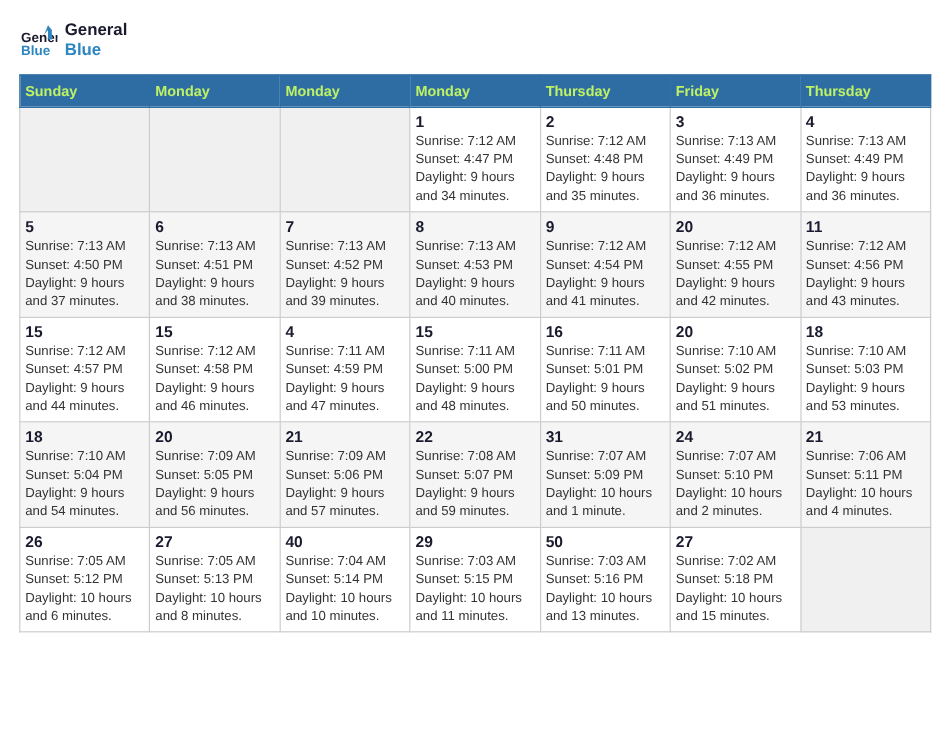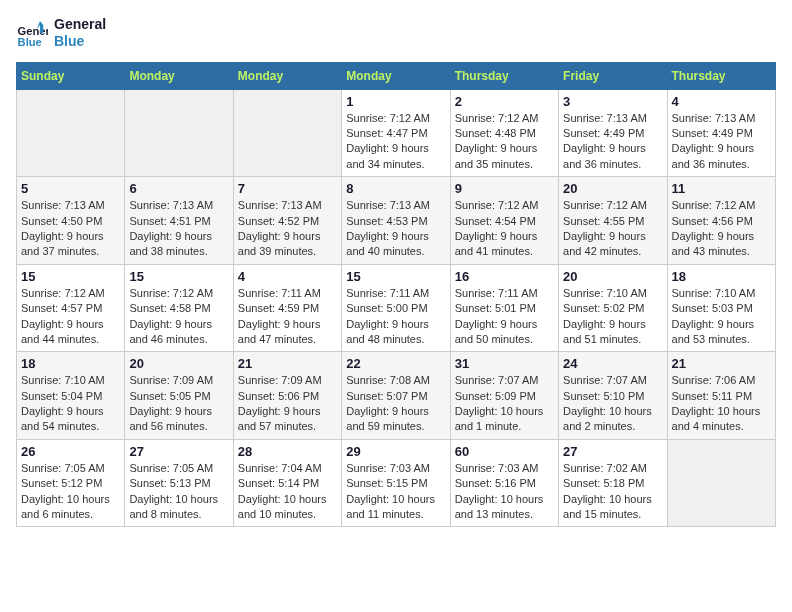--- a/index.html
+++ b/index.html
@@ -226,29 +226,29 @@
       <tr>
         <td>
           <div class="day-number">26</div>
           <div class="day-info">Sunrise: 7:05 AM<br>Sunset: 5:12 PM<br>Daylight: 10 hours and 6 minutes.</div>
         </td>
         <td>
           <div class="day-number">27</div>
           <div class="day-info">Sunrise: 7:05 AM<br>Sunset: 5:13 PM<br>Daylight: 10 hours and 8 minutes.</div>
         </td>
         <td>
-          <div class="day-number">28</div>
+          <div class="day-number">40</div>
           <div class="day-info">Sunrise: 7:04 AM<br>Sunset: 5:14 PM<br>Daylight: 10 hours and 10 minutes.</div>
         </td>
         <td>
           <div class="day-number">29</div>
           <div class="day-info">Sunrise: 7:03 AM<br>Sunset: 5:15 PM<br>Daylight: 10 hours and 11 minutes.</div>
         </td>
         <td>
-          <div class="day-number">60</div>
+          <div class="day-number">50</div>
           <div class="day-info">Sunrise: 7:03 AM<br>Sunset: 5:16 PM<br>Daylight: 10 hours and 13 minutes.</div>
         </td>
         <td>
           <div class="day-number">27</div>
           <div class="day-info">Sunrise: 7:02 AM<br>Sunset: 5:18 PM<br>Daylight: 10 hours and 15 minutes.</div>
         </td>
         <td class="empty"></td>
       </tr>
     </tbody>
 </table>

